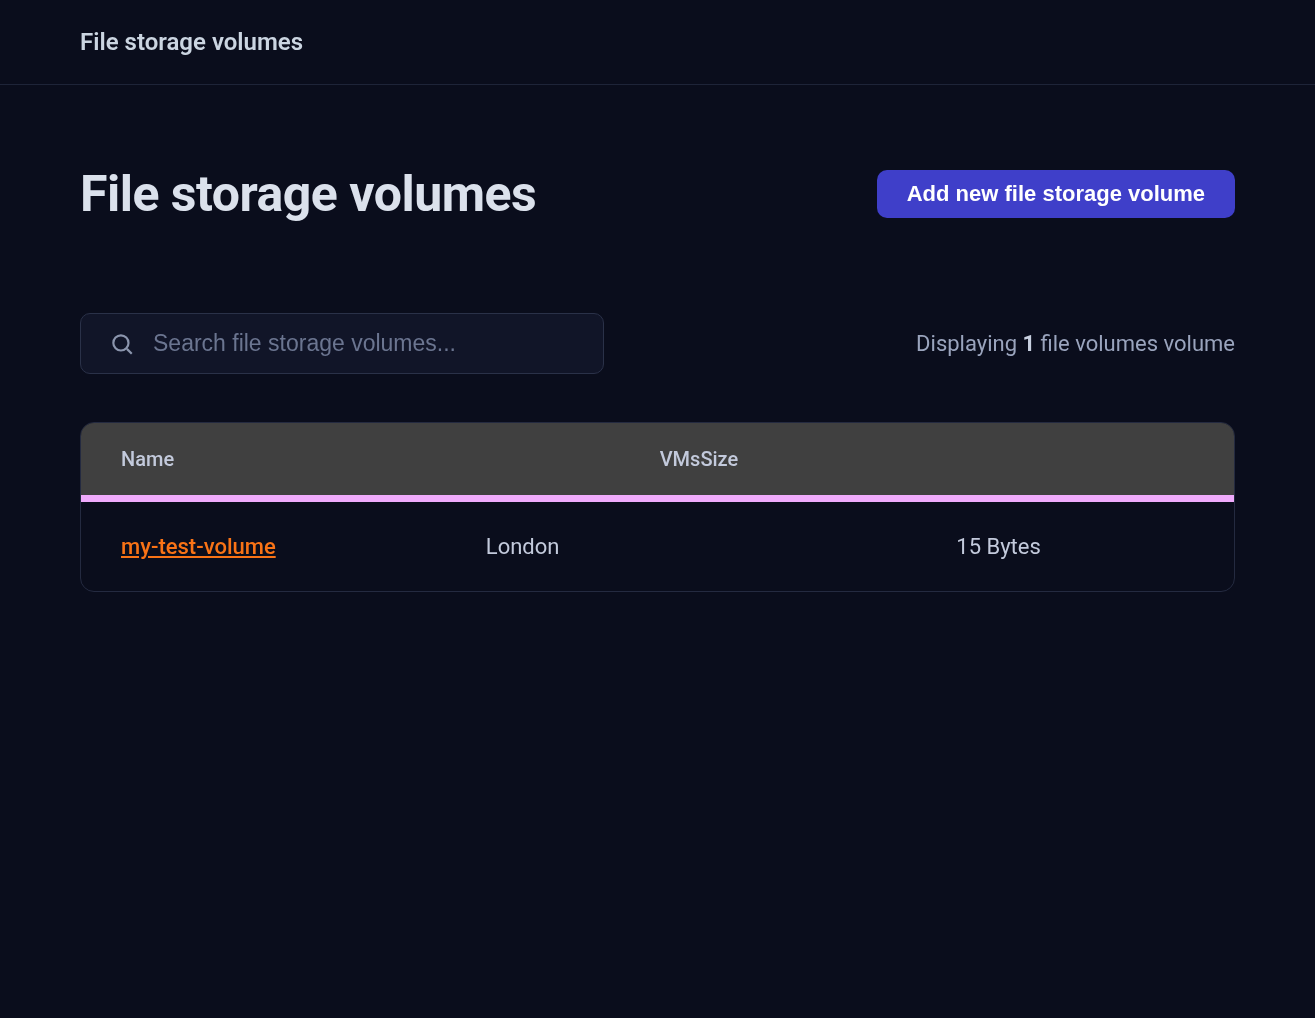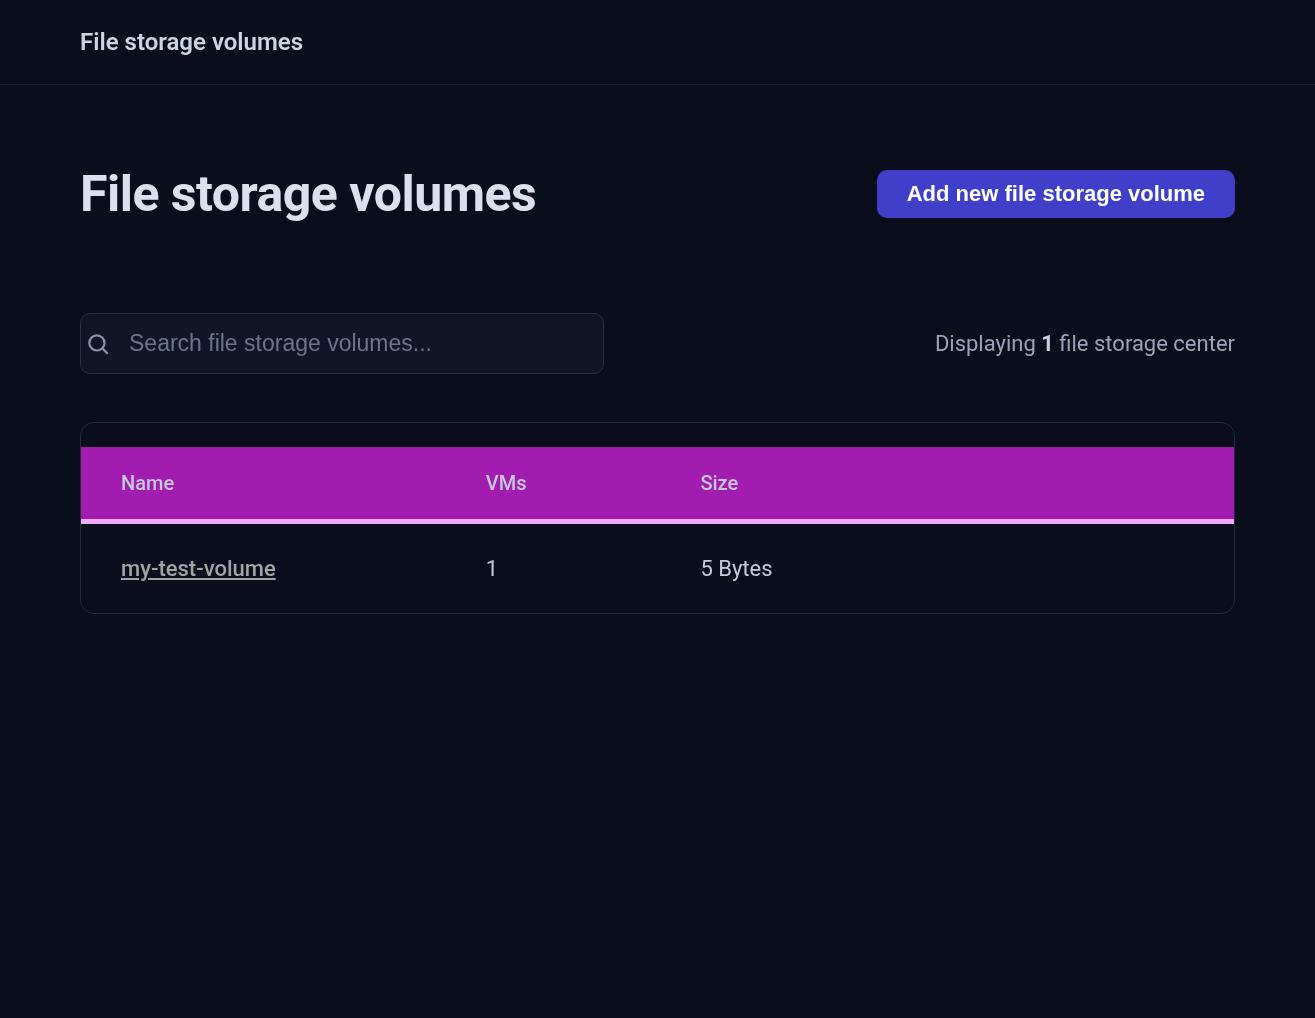--- a/index.html
+++ b/index.html
@@ -54,21 +54,21 @@
       justify-content: space-between;
       align-items: center;
       margin-bottom: 48px;
     }
     .search-box {
       display: flex;
       align-items: flex-end;
       background-color: #111528;
       border: 1px solid #2a3148;
       border-radius: 10px;
-      padding: 16px 4px;
+      padding: 16px 28px;
       width: 524px;
     }
     .search-icon {
       width: 26px;
       height: 26px;
       flex-shrink: 0;
       stroke: #8b95ad;
       fill: none;
       stroke-width: 2;
       margin-right: 18px;
@@ -92,45 +92,44 @@
       font-weight: 700;
       color: #c8d0e0;
     }
     .table {
       border: 1px solid #242a40;
       border-radius: 14px;
       overflow: hidden;
     }
     .table-header {
       display: flex;
-      background-color: #a21caf;
+      background-color: #404040;
       padding: 24px 40px;
-      border-bottom: 5px solid #f0abfc;
-      margin-top: 24px;
+      border-bottom: 7px solid #f0abfc;
     }
     .table-header .th {
       font-size: 20px;
       font-weight: 500;
       color: #c3cadc;
     }
     .table-row {
       display: flex;
       padding: 32px 40px;
       align-items: center;
     }
     .td {
       font-size: 22px;
       color: #c3cadc;
     }
     .col-name { width: 34%; }
     .col-dc   { width: 25%; }
-    .col-vms  { width: 20%; }
+    .col-vms  { width: 20%; text-align: right; }
     .col-size { width: 21%; }
     .volume-link {
-      color: #a3a3a3;
+      color: #f97316;
       text-decoration: underline;
       font-weight: 500;
       cursor: pointer;
     }
   </style>
 </head>
 <body>
 
 <div class="top-bar">
   <div class="breadcrumb">File storage volumes</div>
@@ -145,32 +144,33 @@
 
   <div class="search-row">
     <div class="search-box">
       <svg class="search-icon" viewBox="0 0 24 24">
         <circle cx="11" cy="11" r="7"></circle>
         <line x1="21" y1="21" x2="16.5" y2="16.5"></line>
       </svg>
       <input class="search-input" type="text" placeholder="Search file storage volumes..." style="">
     </div>
     <div class="count-text">
-      <span>Displaying </span><span class="bold">1</span><span> file storage center</span>
+      <span>Displaying </span><span class="bold">1</span><span> file volumes volume</span>
     </div>
   </div>
 
   <div class="table">
     <div class="table-header">
       <div class="th col-name">Name</div>
       <div class="th col-vms">VMs</div>
       <div class="th col-size">Size</div>
     </div>
     <div class="table-row">
       <div class="td col-name">
         <a class="volume-link">my-test-volume</a>
       </div>
+      <div class="td col-dc">London</div>
       <div class="td col-vms">1</div>
       <div class="td col-size">5 Bytes</div>
     </div>
   </div>
 
 </div>
 
 </body></html>

